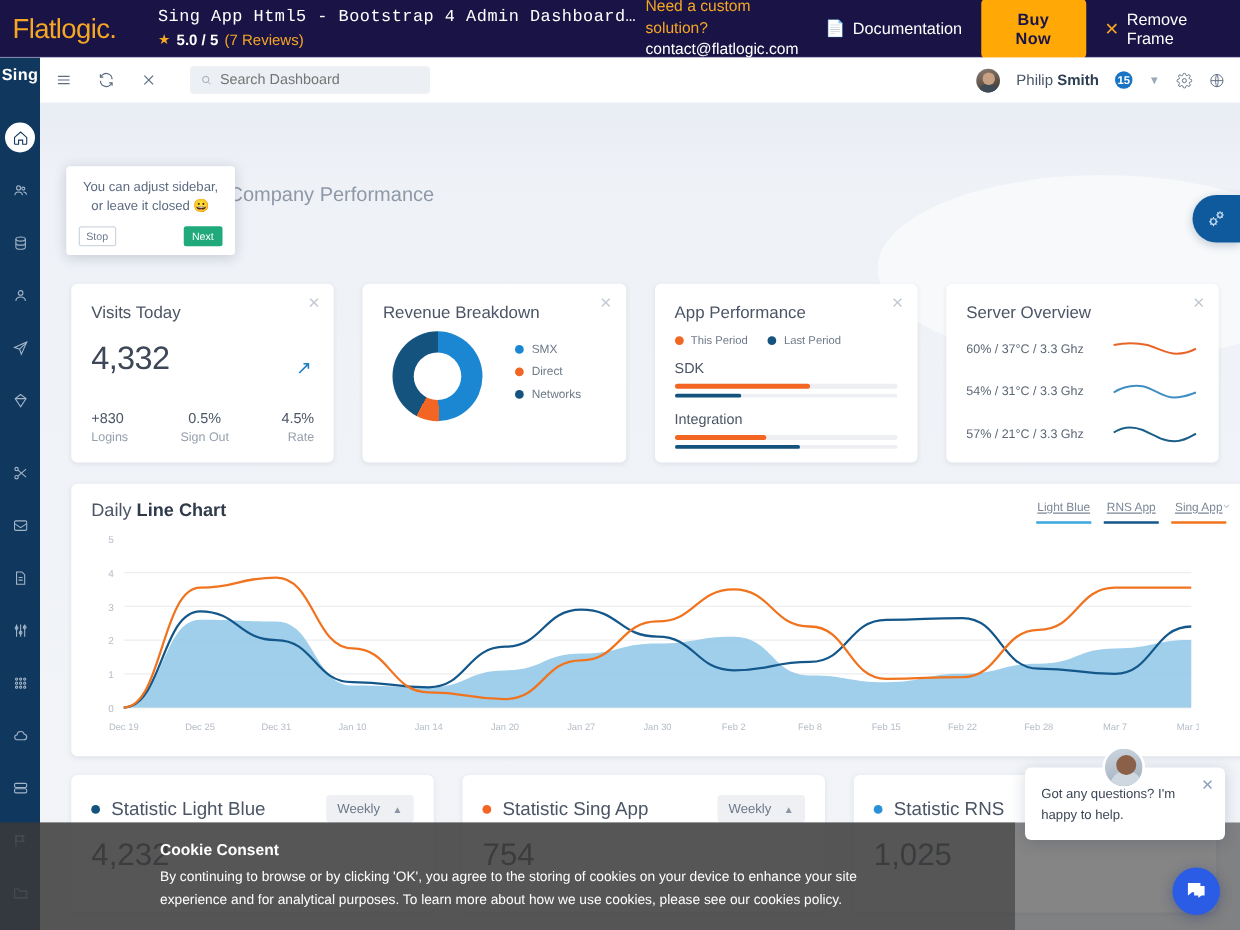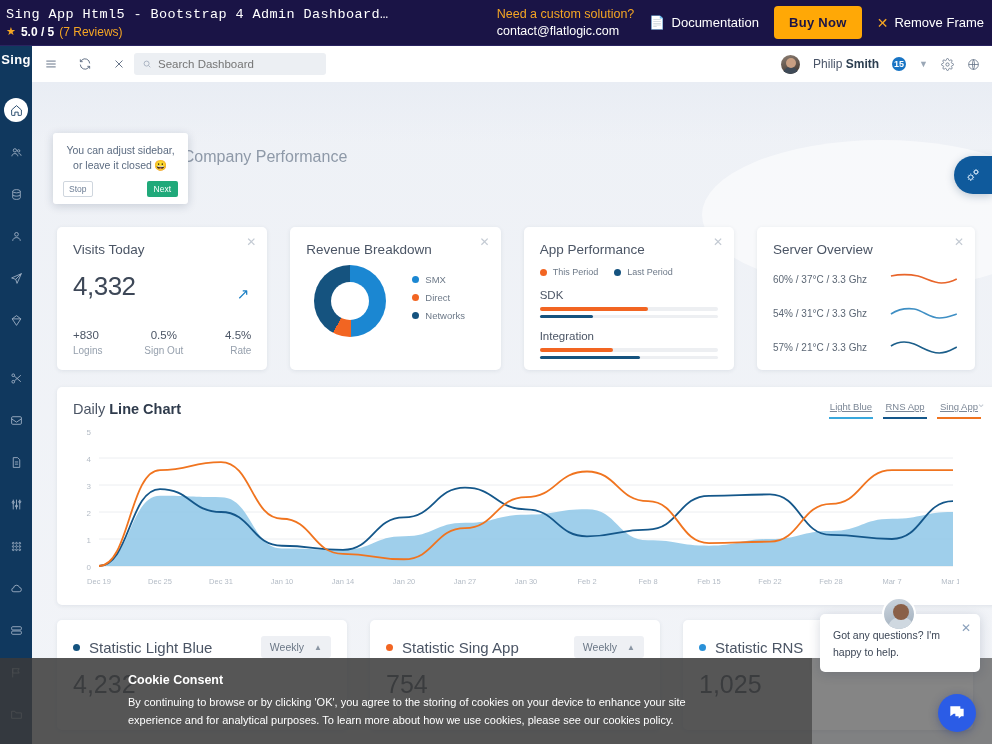--- a/index.html
+++ b/index.html
@@ -78,21 +78,21 @@
     position: absolute; left: 32px; top: 0; width: 960px; height: 36px;
     background: #ffffff; display: flex; align-items: center; gap: 0;
     z-index: 6;
   }
   .nav-icon-btn {
     width: 30px; height: 30px; display: flex; align-items: center; justify-content: center;
     cursor: pointer; color: #6b7c93; margin-left: 4px;
   }
   .nav-icon-btn svg { width: 14px; height: 14px; stroke: #5b6b80; fill: none; stroke-width: 1.6; }
   .nav-search {
-    width: 192px; height: 22px; background: #eceff3;
+    margin-left: 18px; width: 192px; height: 22px; background: #eceff3;
     border-radius: 3px; display: flex; align-items: center; padding: 0 8px; gap: 6px;
     cursor: text;
   }
   .nav-search svg { width: 10px; height: 10px; stroke: #97a3b4; fill: none; stroke-width: 1.8; }
   .nav-search input {
     border: none; background: transparent; outline: none; flex: 1;
     font-size: 11.5px; color: #5b6b80; font-family: "Liberation Sans", sans-serif;
   }
   .nav-right { margin-left: auto; display: flex; align-items: center; gap: 13px; padding-right: 12px; }
   .avatar {
@@ -299,20 +299,21 @@
   }
   .chat-av:before {
     content:''; position:absolute; left:4px; bottom:-3px; width:26px; height:15px;
     border-radius:12px 12px 0 0; background:#cfd8e0;
   }
 </style>
 </head>
 <body>
 
 <div id="promo-bar">
+  <div class="promo-logo">Flatlogic.</div>
   <div class="promo-mid">
     <div class="promo-title">Sing App Html5 - Bootstrap 4 Admin Dashboard Templa…</div>
     <div class="promo-rating">
       <span class="star">★</span>
       <span class="rating-val">5.0 / 5</span>
       <span class="rating-rev">(7 Reviews)</span>
     </div>
   </div>
   <div class="promo-right">
     <div class="promo-custom">

